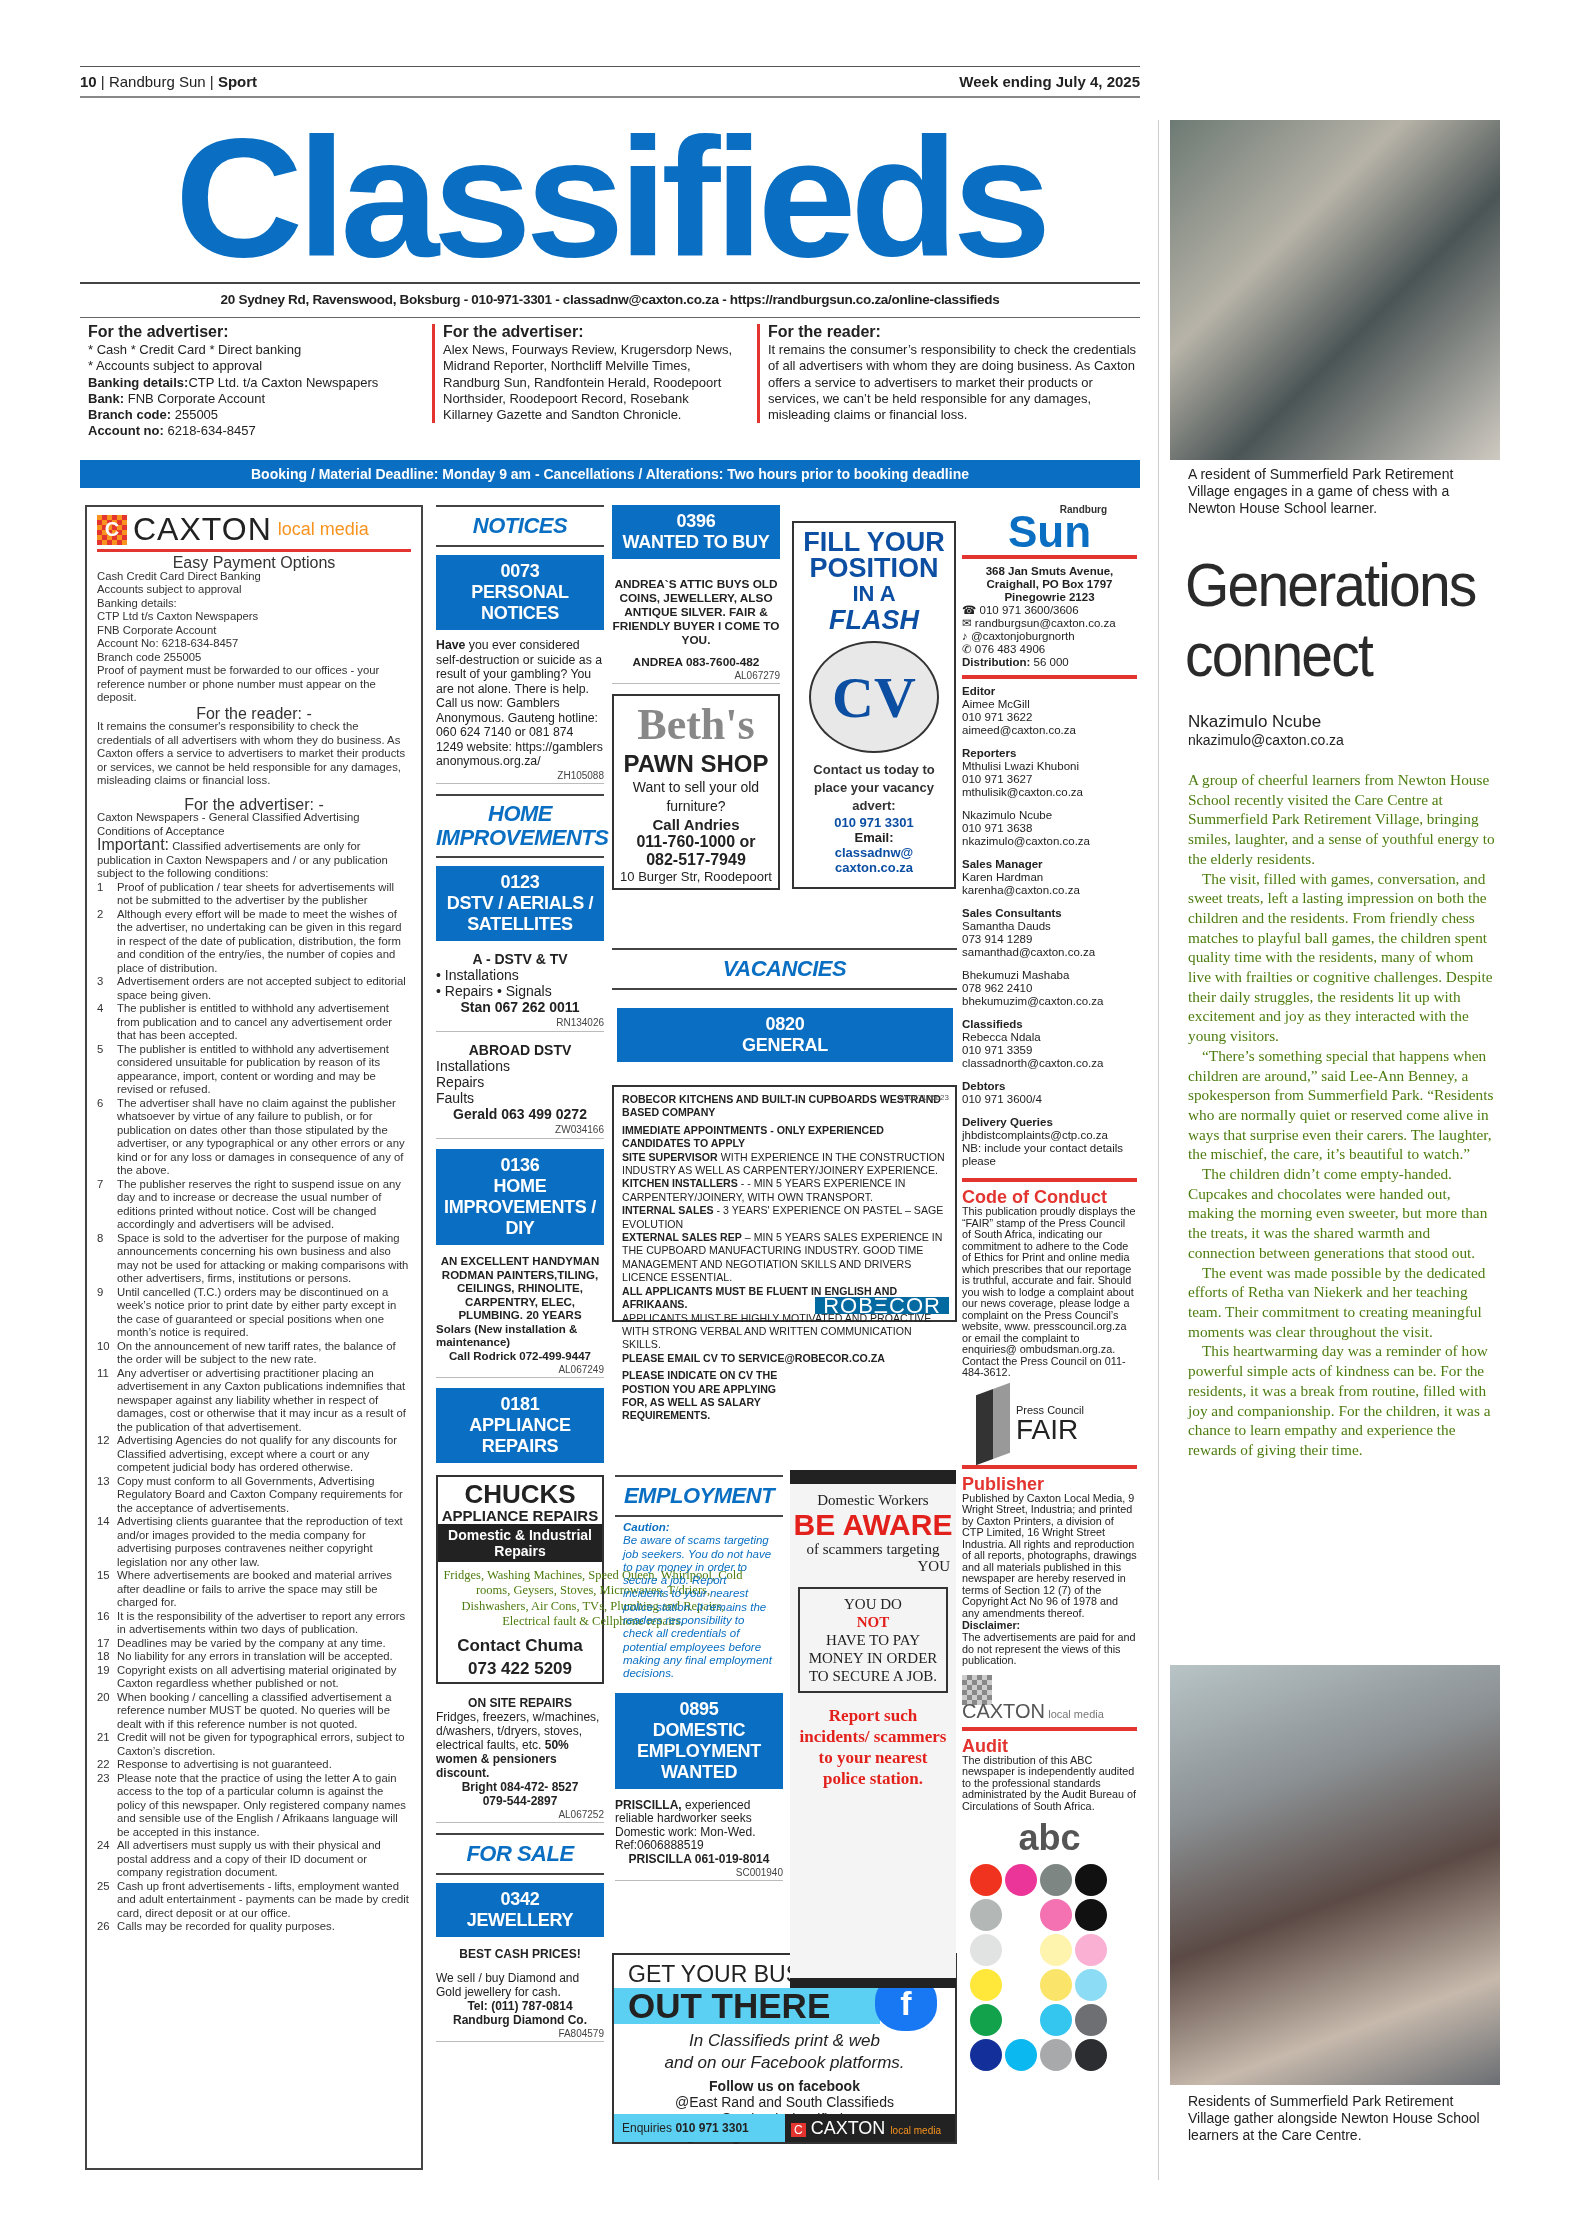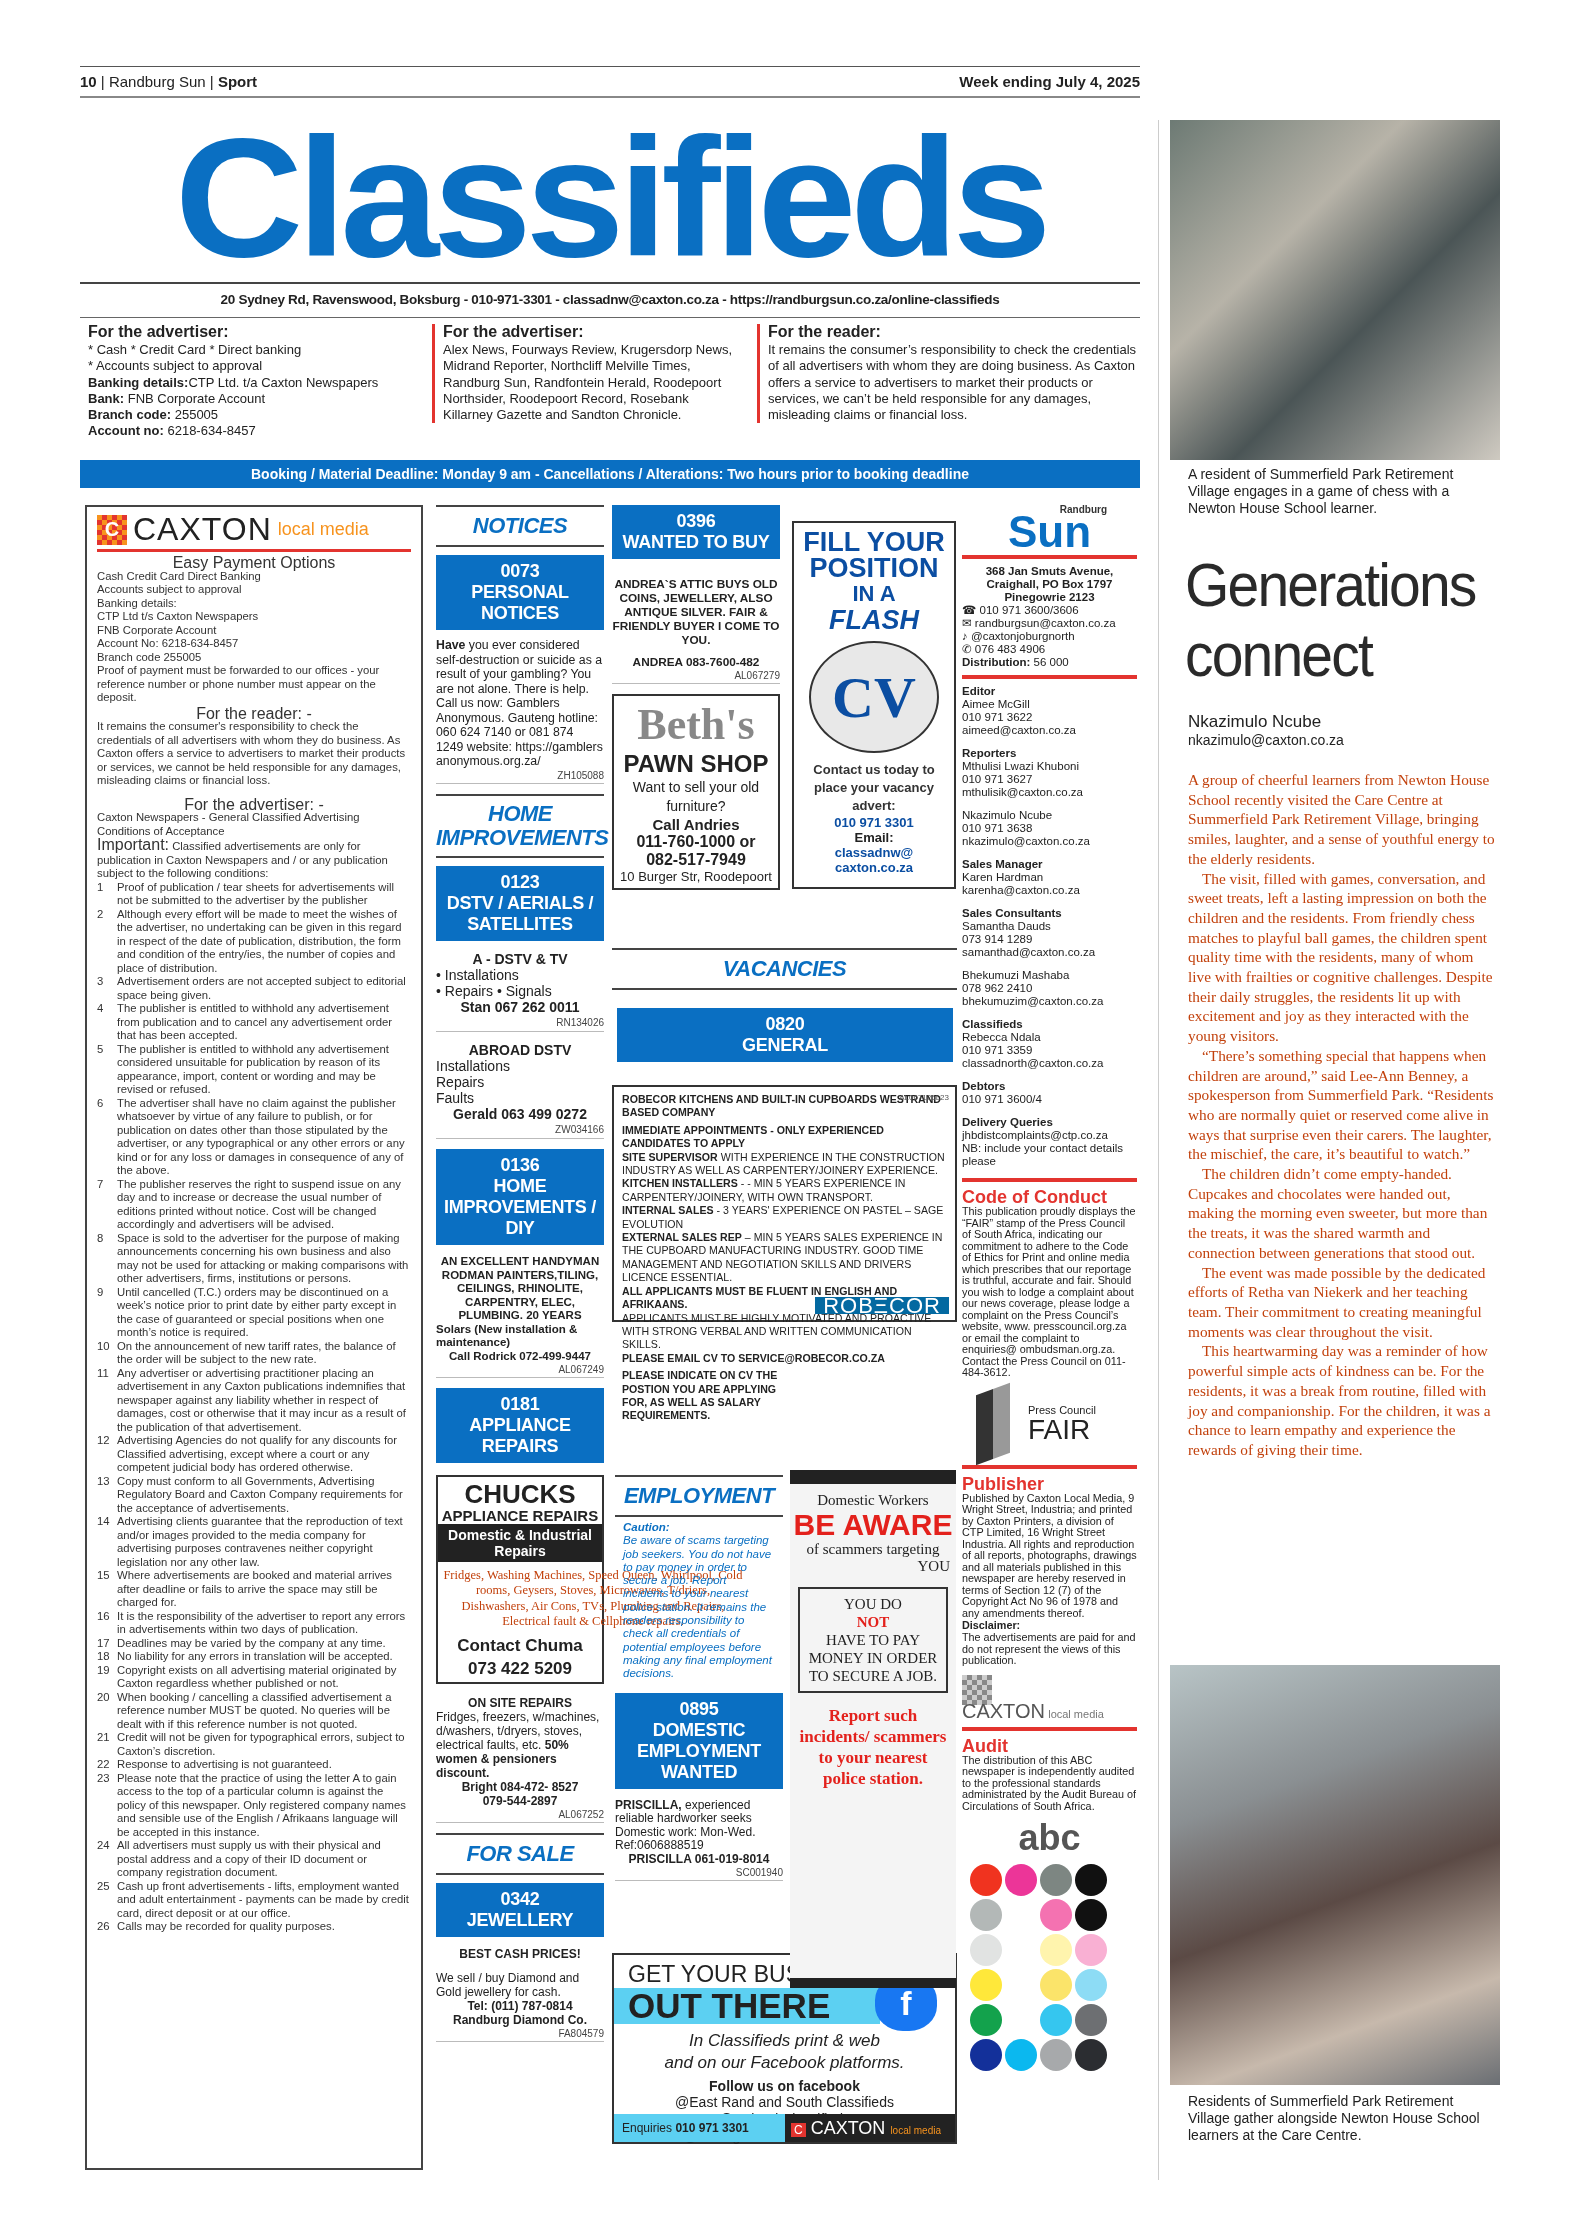--- a/index.html
+++ b/index.html
@@ -57,21 +57,21 @@
 .dots{display:grid;grid-template-columns:repeat(4,32px);gap:3px;margin:6px 0 0 8px}
 .dot{width:32px;height:32px;border-radius:50%}
 
 .vsep{left:1158px;top:120px;width:1px;height:2060px;background:#ccc}
 .photo{left:1170px;top:120px;width:330px;height:340px;background:linear-gradient(135deg,#6d7a74 0%,#b7b3a8 35%,#4b5556 60%,#cfcac1 100%)}
 .photo2{left:1170px;top:1665px;width:330px;height:420px;background:linear-gradient(160deg,#b8c4c6 0%,#8a8f92 30%,#5b4a45 55%,#c7b9ac 80%,#6a6e73 100%)}
 .caption{font-size:14px;line-height:17px;color:#222}
 .headline{left:1185px;top:550px;width:320px;font-size:62px;line-height:70px;color:#2a2a2a;letter-spacing:-2px;transform:scaleX(.92);transform-origin:left}
 .byline{left:1188px;top:712px;font-size:17px;line-height:19px}
 .byline .em{font-size:14px}
-.body{left:1188px;top:770px;width:310px;font-family:"Liberation Serif",serif;font-size:15.3px;line-height:19.7px;color:#c2410c}
+.body{left:1188px;top:770px;width:310px;font-family:"Liberation Serif",serif;font-size:15.3px;line-height:19.7px;color:#4d7c0f}
 .body p{text-indent:14px}
 .body p:first-child{text-indent:0}
 </style>
 </head>
 <body>
 
 <div class="abs topbar">
   <div><b>10</b> | <span>Randburg Sun</span> | <b>Sport</b></div>
   <b>Week ending July 4, 2025</b>
 </div>
@@ -455,21 +455,21 @@
       </div>
       <div class="blk">
         <div class="hd">Delivery Queries</div>
         <div>jhbdistcomplaints@ctp.co.za</div>
         <div>NB: include your contact details please</div>
       </div>
     </div>
   <div class="redrule"></div>
   <div class="redh">Code of Conduct</div>
   <div style="font-size:10.8px;line-height:11.5px">This publication proudly displays the “FAIR” stamp of the Press Council of South Africa, indicating our commitment to adhere to the Code of Ethics for Print and online media which prescribes that our reportage is truthful, accurate and fair. Should you wish to lodge a complaint about our news coverage, please lodge a complaint on the Press Council’s website, www. presscouncil.org.za or email the complaint to enquiries@ ombudsman.org.za. Contact the Press Council on 011-484-3612.</div>
-  <div style="display:flex;align-items:center;gap:18px;margin:10px 0 6px 14px">
+  <div style="display:flex;align-items:center;gap:6px;margin:10px 0 6px 14px">
     <div style="width:34px;height:70px;background:linear-gradient(90deg,#333 50%,#999 50%);transform:skewY(-20deg)"></div>
     <div>
         <div style="font-size:11px;line-height:12px">Press Council</div>
         <div style="font-size:28px;line-height:28px">FAIR</div>
       </div>
   </div>
   <div class="redrule"></div>
   <div class="redh">Publisher</div>
   <div style="font-size:10.8px;line-height:11.5px">Published by Caxton Local Media, 9 Wright Street, Industria; and printed by Caxton Printers, a division of CTP Limited, 16 Wright Street Industria. All rights and reproduction of all reports, photographs, drawings and all materials published in this newspaper are hereby reserved in terms of Section 12 (7) of the Copyright Act No 96 of 1978 and any amendments thereof.</div>
   <b style="font-size:10.8px">Disclaimer:</b>

